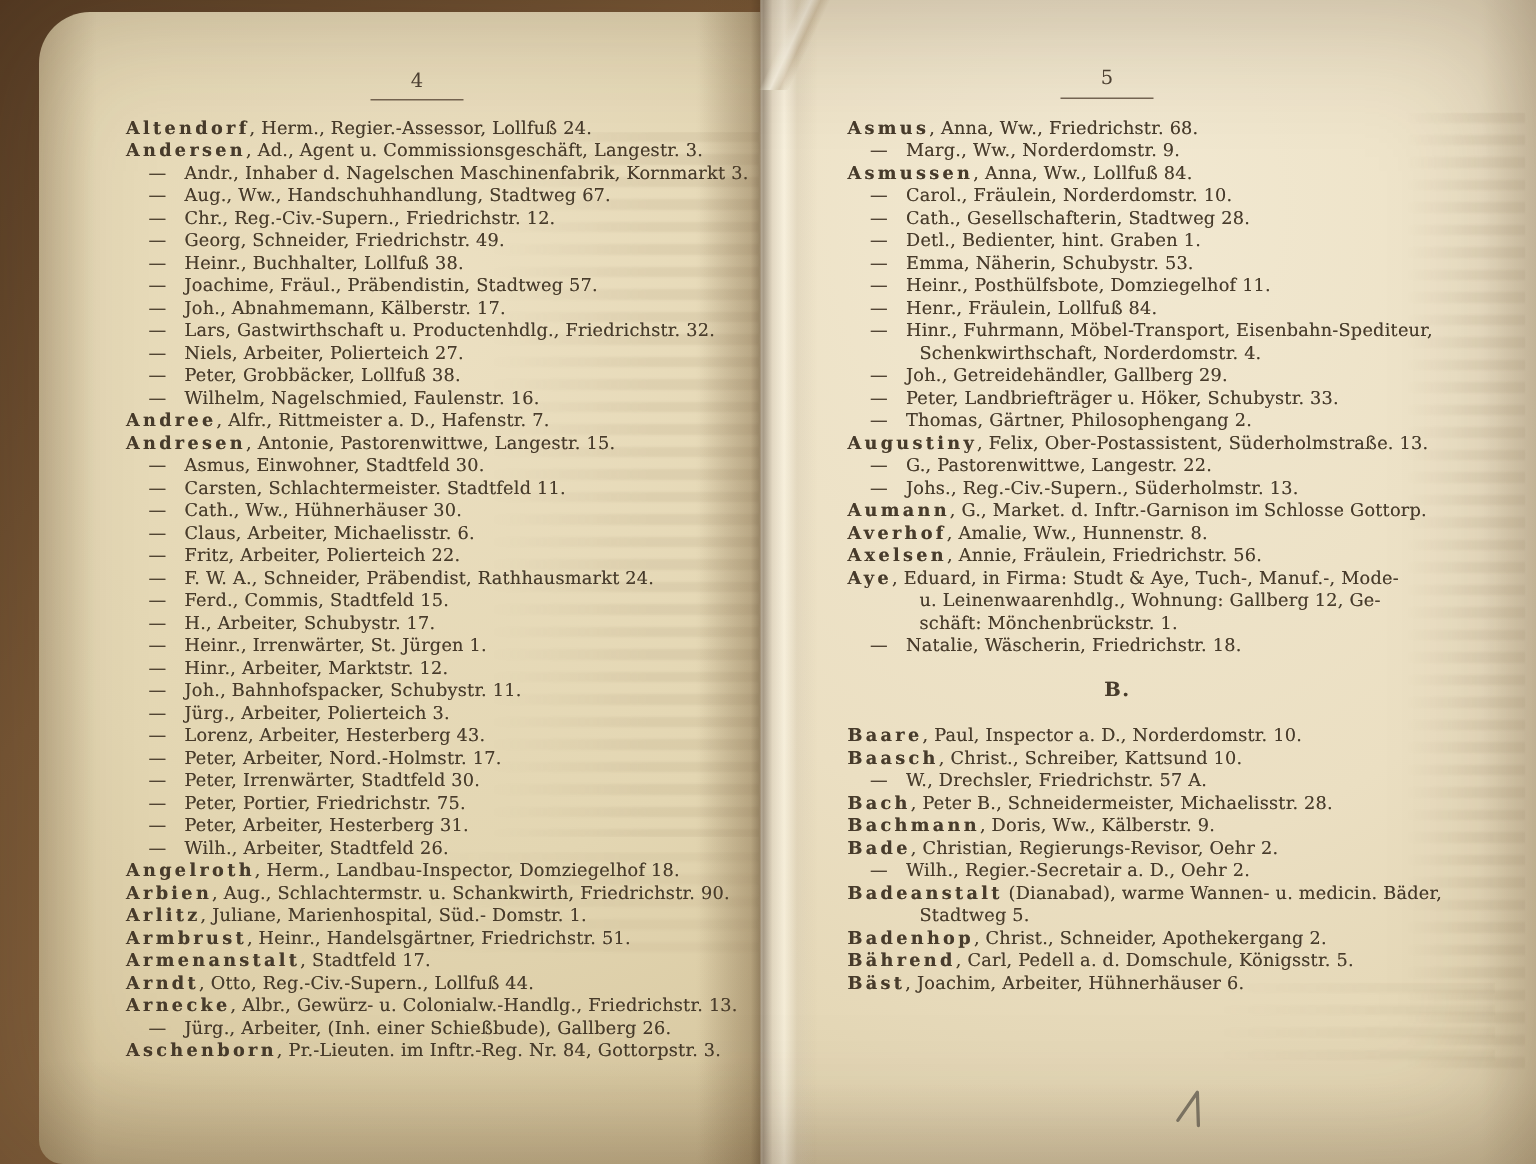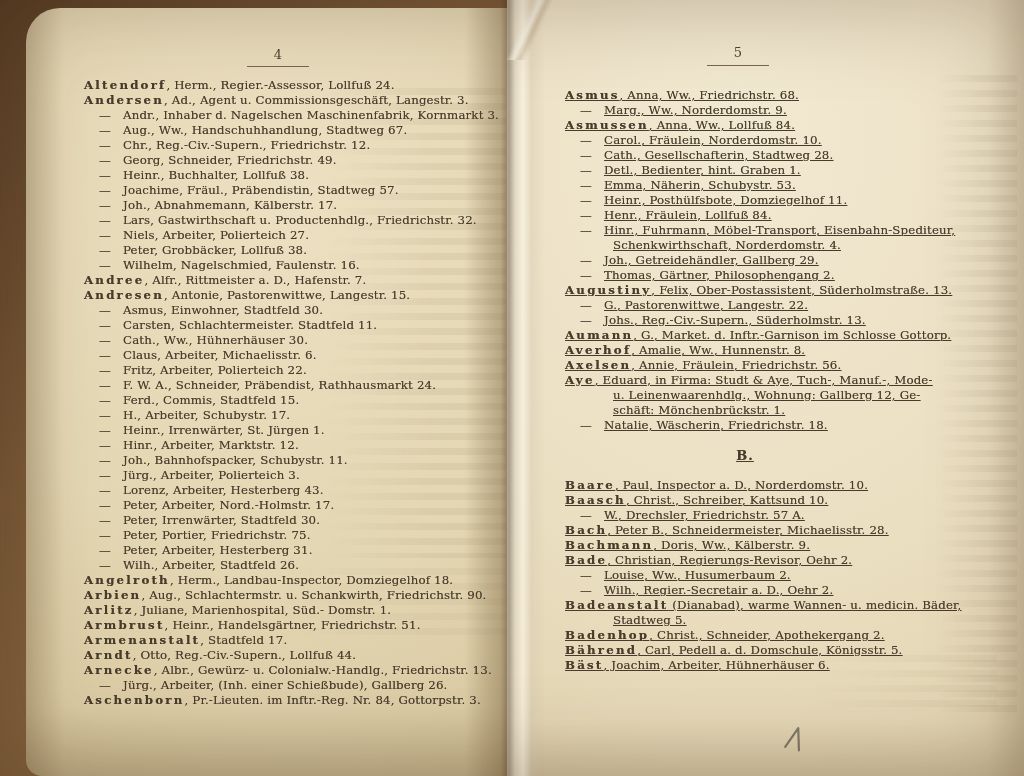--- a/index.html
+++ b/index.html
@@ -30,21 +30,21 @@
     box-shadow:inset 0 0 95px rgba(58,38,18,.30);}
   .pagenum{position:absolute;font-size:13px;color:#4e4234;transform:translateX(-50%);}
   .rule{position:absolute;height:1px;background:rgba(86,70,52,.8);}
   .left  .pagenum{top:39px;left:252px;}
   .left  .rule{top:58px;left:221px;width:62px;}
   .right .pagenum{top:45px;left:231px;}
   .right .rule{top:65px;left:200px;width:62px;}
   .lines{position:absolute;font-size:11.8px;letter-spacing:.15px;
     text-shadow:0 0 .4px rgba(70,57,42,.55);}
   .left  .lines{left:58px;top:70px;width:436px;}
-  .right .lines{left:58px;top:88px;width:440px;text-decoration:underline;}
+  .right .lines{left:58px;top:78px;width:440px;}
   .line{height:15px;line-height:15px;white-space:nowrap;}
   .line.sub{padding-left:15px;}
   .dash{display:inline-block;width:24px;}
   .line.cont{padding-left:48px;}
   .line.heading{width:360px;text-align:center;font-weight:bold;font-size:13px;letter-spacing:1px;}
   .head{font-weight:bold;letter-spacing:2.2px;margin-top:36px;}
   .ghost{position:absolute;pointer-events:none;filter:blur(.7px);
     background-image:repeating-linear-gradient(180deg, rgba(125,104,72,.17) 0 7px, transparent 7px 15px);
     -webkit-mask-image:linear-gradient(90deg, transparent 0, #000 60%);
     mask-image:linear-gradient(90deg, transparent 0, #000 60%);}
@@ -121,41 +121,41 @@
         <div class="line entry"><span class="head">Asmussen</span><span>, Anna, Ww., Lollfuß 84.</span></div>
         <div class="line sub"><span class="dash">—</span><span>Carol., Fräulein, Norderdomstr. 10.</span></div>
         <div class="line sub"><span class="dash">—</span><span>Cath., Gesellschafterin, Stadtweg 28.</span></div>
         <div class="line sub"><span class="dash">—</span><span>Detl., Bedienter, hint. Graben 1.</span></div>
         <div class="line sub"><span class="dash">—</span><span>Emma, Näherin, Schubystr. 53.</span></div>
         <div class="line sub"><span class="dash">—</span><span>Heinr., Posthülfsbote, Domziegelhof 11.</span></div>
         <div class="line sub"><span class="dash">—</span><span>Henr., Fräulein, Lollfuß 84.</span></div>
         <div class="line sub"><span class="dash">—</span><span>Hinr., Fuhrmann, Möbel-Transport, Eisenbahn-Spediteur,</span></div>
         <div class="line cont">Schenkwirthschaft, Norderdomstr. 4.</div>
         <div class="line sub"><span class="dash">—</span><span>Joh., Getreidehändler, Gallberg 29.</span></div>
+        <div class="line sub"><span class="dash">—</span><span>Peter, Landbriefträger u. Höker, Schubystr. 33.</span></div>
         <div class="line sub"><span class="dash">—</span><span>Thomas, Gärtner, Philosophengang 2.</span></div>
         <div class="line entry"><span class="head">Augustiny</span><span>, Felix, Ober-Postassistent, Süderholmstraße. 13.</span></div>
         <div class="line sub"><span class="dash">—</span><span>G., Pastorenwittwe, Langestr. 22.</span></div>
         <div class="line sub"><span class="dash">—</span><span>Johs., Reg.-Civ.-Supern., Süderholmstr. 13.</span></div>
         <div class="line entry"><span class="head">Aumann</span><span>, G., Market. d. Inftr.-Garnison im Schlosse Gottorp.</span></div>
         <div class="line entry"><span class="head">Averhof</span><span>, Amalie, Ww., Hunnenstr. 8.</span></div>
         <div class="line entry"><span class="head">Axelsen</span><span>, Annie, Fräulein, Friedrichstr. 56.</span></div>
         <div class="line entry"><span class="head">Aye</span><span>, Eduard, in Firma: Studt &amp; Aye, Tuch-, Manuf.-, Mode-</span></div>
         <div class="line cont">u. Leinenwaarenhdlg., Wohnung: Gallberg 12, Ge-</div>
         <div class="line cont">schäft: Mönchenbrückstr. 1.</div>
         <div class="line sub"><span class="dash">—</span><span>Natalie, Wäscherin, Friedrichstr. 18.</span></div>
         <div class="line blank"></div>
         <div class="line heading">B.</div>
         <div class="line blank"></div>
         <div class="line entry"><span class="head">Baare</span><span>, Paul, Inspector a. D., Norderdomstr. 10.</span></div>
         <div class="line entry"><span class="head">Baasch</span><span>, Christ., Schreiber, Kattsund 10.</span></div>
         <div class="line sub"><span class="dash">—</span><span>W., Drechsler, Friedrichstr. 57 A.</span></div>
         <div class="line entry"><span class="head">Bach</span><span>, Peter B., Schneidermeister, Michaelisstr. 28.</span></div>
         <div class="line entry"><span class="head">Bachmann</span><span>, Doris, Ww., Kälberstr. 9.</span></div>
         <div class="line entry"><span class="head">Bade</span><span>, Christian, Regierungs-Revisor, Oehr 2.</span></div>
-        <div class="line sub"><span class="dash">—</span><span>Louise, Ww., Husumerbaum 2.</span></div>
         <div class="line sub"><span class="dash">—</span><span>Wilh., Regier.-Secretair a. D., Oehr 2.</span></div>
         <div class="line entry"><span class="head">Badeanstalt</span><span> (Dianabad), warme Wannen- u. medicin. Bäder,</span></div>
         <div class="line cont">Stadtweg 5.</div>
         <div class="line entry"><span class="head">Badenhop</span><span>, Christ., Schneider, Apothekergang 2.</span></div>
         <div class="line entry"><span class="head">Bährend</span><span>, Carl, Pedell a. d. Domschule, Königsstr. 5.</span></div>
         <div class="line entry"><span class="head">Bäst</span><span>, Joachim, Arbeiter, Hühnerhäuser 6.</span></div>
       </div>
     <svg class="pencil" width="26" height="30" viewBox="0 0 26 30">
       <path d="M3 23 L14 3 L17 25" fill="none" stroke="#6f695b" stroke-width="2.2" stroke-linecap="round" stroke-linejoin="round"></path>
     </svg>

